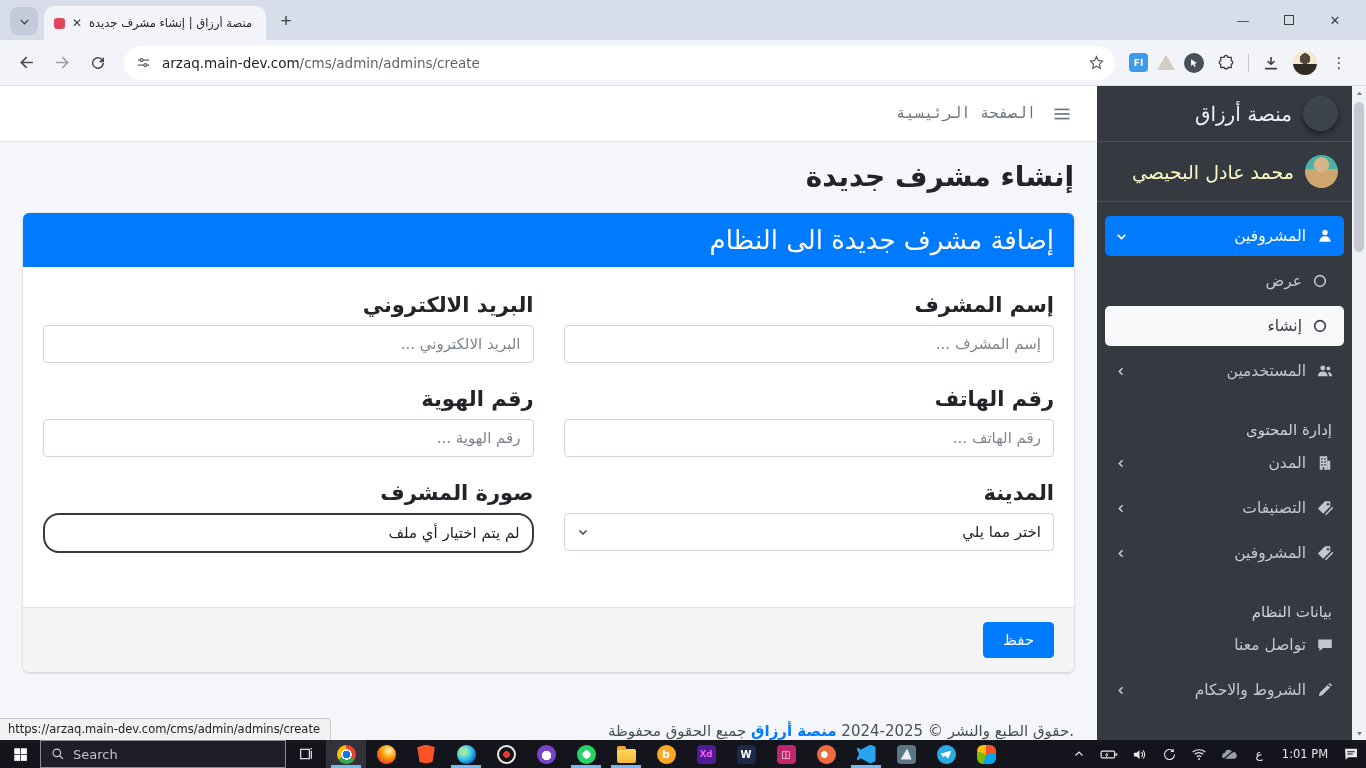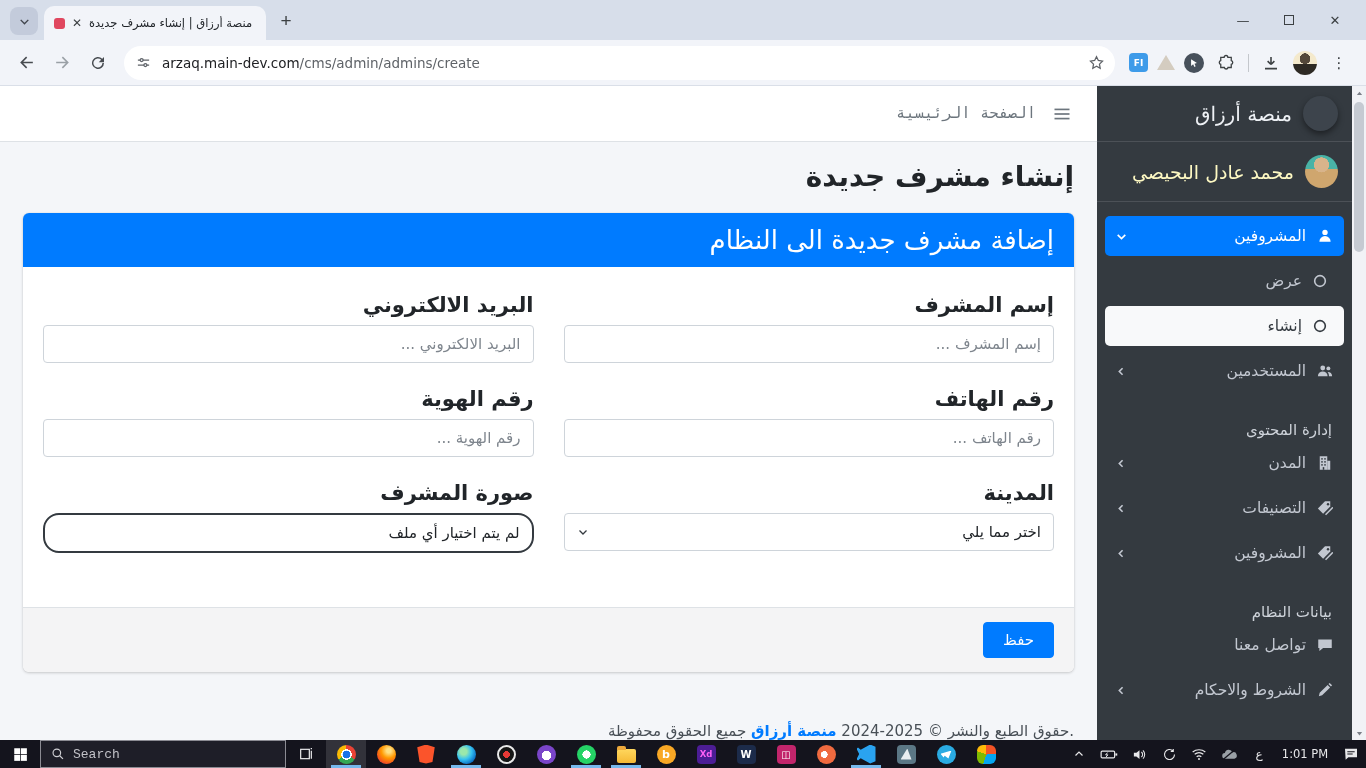--- a/index.html
+++ b/index.html
@@ -90,21 +90,21 @@
   .sc-thumb { position:absolute; left:2px; top:16px; width:10px; height:150px; background:#c5cad2; border-radius:5px; cursor:pointer; }
 
   
   .status-tooltip { position:absolute; left:0; bottom:28px; background:#f1f2f3; border:1px solid #c6c9ce; border-left:none; border-bottom:none; padding:3px 10px 4px 8px; font-size:11.5px; color:#202124; border-top-right-radius:4px; z-index:5; }
 
   
   .taskbar { height:28px; background:#14141d; display:flex; align-items:stretch; color:#e8e8ea; }
   .tb-cell { width:40px; display:flex; align-items:center; justify-content:center; position:relative; cursor:pointer; flex:none; }
   .tb-cell.active::after { content:""; position:absolute; left:5px; right:5px; bottom:0; height:3px; background:#76b9ed; }
   .tb-cell.front { background:rgba(255,255,255,.13); }
-  .tb-search { width:246px; display:flex; align-items:center; gap:8px; background:#1e1e28; border:1px solid #8b8b93; padding:0 10px; flex:none; cursor:text;font-family:Liberation Mono, monospace; }
+  .tb-search { width:246px; display:flex; align-items:center; gap:8px; background:#1e1e28; border:1px solid #8b8b93; padding:0 10px; flex:none; cursor:text; }
   .tb-search input { background:transparent; border:none; outline:none; color:#cfcfd4; font-size:13px; width:170px; font-family:inherit; }
   .tb-search input::placeholder { color:#c2c2c8; }
   .tray { margin-left:auto; display:flex; align-items:stretch; }
   .tray-cell { width:30px; display:flex; align-items:center; justify-content:center; cursor:pointer; flex:none; }
   .tray-lang { font-size:12px; }
   .tray-time { width:62px; font-size:11.5px; text-align:center; display:flex; align-items:center; justify-content:center; cursor:default; }
 
   
   .g { width:19px; height:19px; flex:none; }
   .g-chrome { border-radius:50%; background:radial-gradient(circle at 50% 50%, #1a73e8 0 29%, #fff 30% 39%, transparent 40%), conic-gradient(#ea4335 0 120deg, #34a853 120deg 240deg, #fbbc05 240deg 360deg); }
@@ -444,20 +444,21 @@
       </span>
       <span class="sc-thumb"></span>
       <span class="sc-arrow sc-down">
         <svg width="9" height="9" viewBox="0 0 24 24" fill="currentColor">
             <path d="M12 17 5 8h14z"></path>
           </svg>
       </span>
     </div>
   </div>
 
+  <div class="status-tooltip">https://arzaq.main-dev.com/cms/admin/admins/create</div>
 
   <div class="taskbar">
     <span class="tb-cell">
       <svg width="15" height="15" viewBox="0 0 24 24" fill="#fff">
           <rect x="2" y="2" width="9.5" height="9.5"></rect>
           <rect x="12.7" y="2" width="9.5" height="9.5"></rect>
           <rect x="2" y="12.7" width="9.5" height="9.5"></rect>
           <rect x="12.7" y="12.7" width="9.5" height="9.5"></rect>
         </svg>
     </span>

